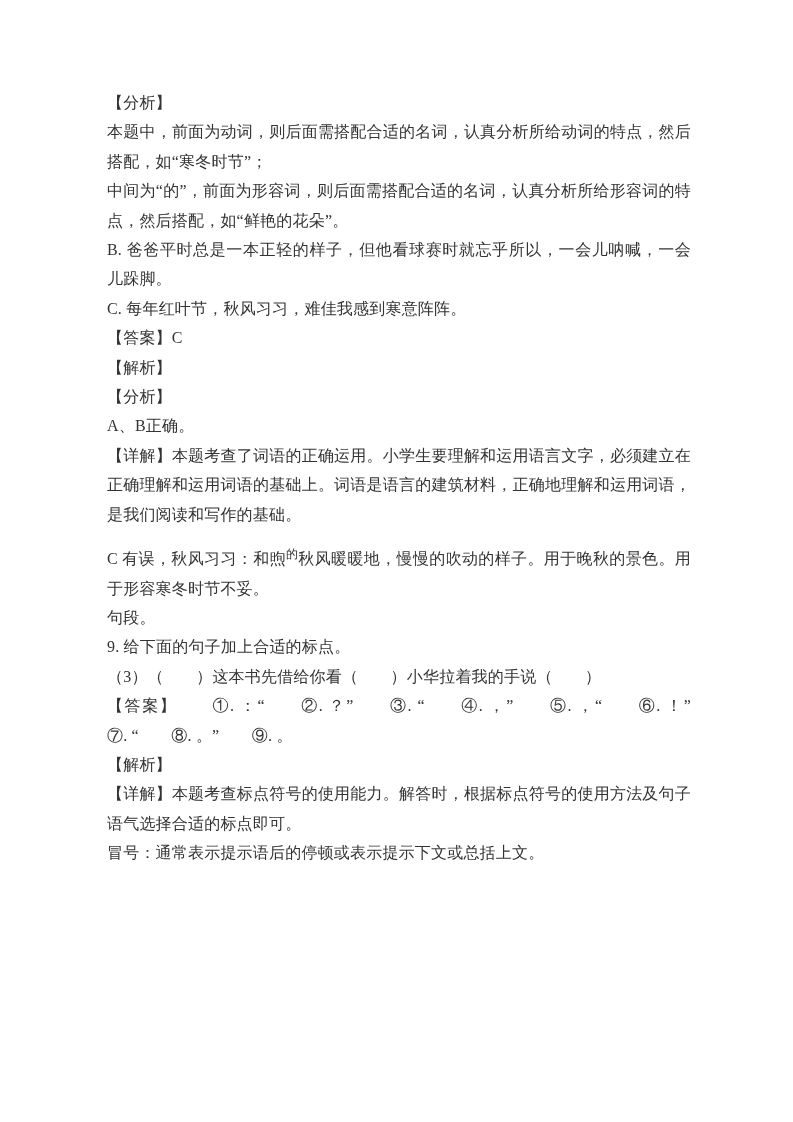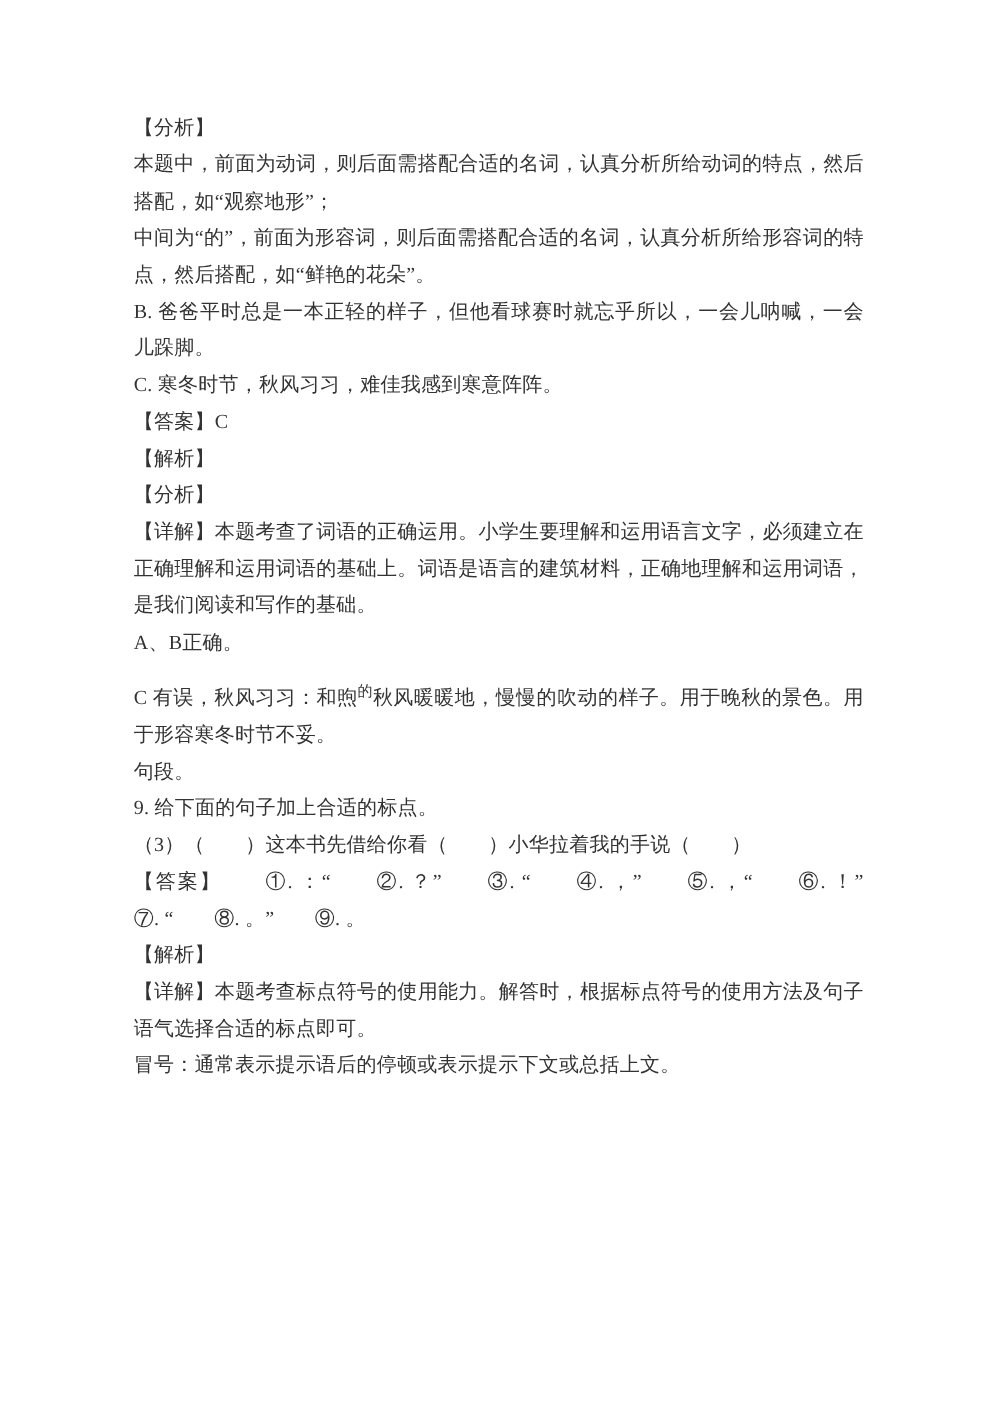--- a/index.html
+++ b/index.html
@@ -40,29 +40,29 @@
     color:#b5b5b5;
     letter-spacing:0.3px;
   }
 </style>
 </head>
 <body>
 
 <div class="page">
   <div class="content">
     <p>【分析】</p>
-    <p>本题中，前面为动词，则后面需搭配合适的名词，认真分析所给动词的特点，然后搭配，如“观察地形”；</p>
+    <p>本题中，前面为动词，则后面需搭配合适的名词，认真分析所给动词的特点，然后搭配，如“寒冬时节”；</p>
     <p>中间为“的”，前面为形容词，则后面需搭配合适的名词，认真分析所给形容词的特点，然后搭配，如“鲜艳的花朵”。</p>
     <p>B. 爸爸平时总是一本正轻的样子，但他看球赛时就忘乎所以，一会儿呐喊，一会儿跺脚。</p>
-    <p>C. 寒冬时节，秋风习习，难佳我感到寒意阵阵。</p>
+    <p>C. 每年红叶节，秋风习习，难佳我感到寒意阵阵。</p>
     <p>【答案】C</p>
     <p>【解析】</p>
     <p>【分析】</p>
+    <p>A、B正确。</p>
     <p>【详解】本题考查了词语的正确运用。小学生要理解和运用语言文字，必须建立在正确理解和运用词语的基础上。词语是语言的建筑材料，正确地理解和运用词语，是我们阅读和写作的基础。</p>
-    <p>A、B正确。</p>
     <p class="gap-before"><span>C 有误，秋风习习：和煦</span><sup class="inline-sup">的</sup><span>秋风暖暖地，慢慢的吹动的样子。用于晚秋的景色。用于形容寒冬时节不妥。</span></p>
     <p>句段。</p>
     <p>9. 给下面的句子加上合适的标点。</p>
     <p>（3）（　　）这本书先借给你看（　　）小华拉着我的手说（　　）</p>
     <p>【答案】　　①. ：“　　②. ？”　　③. “　　④. ，”　　⑤. ，“　　⑥. ！”　　⑦. “　　⑧. 。”　　⑨. 。</p>
     <p>【解析】</p>
     <p>【详解】本题考查标点符号的使用能力。解答时，根据标点符号的使用方法及句子语气选择合适的标点即可。</p>
     <p>冒号：通常表示提示语后的停顿或表示提示下文或总括上文。</p>
 
   </div>

